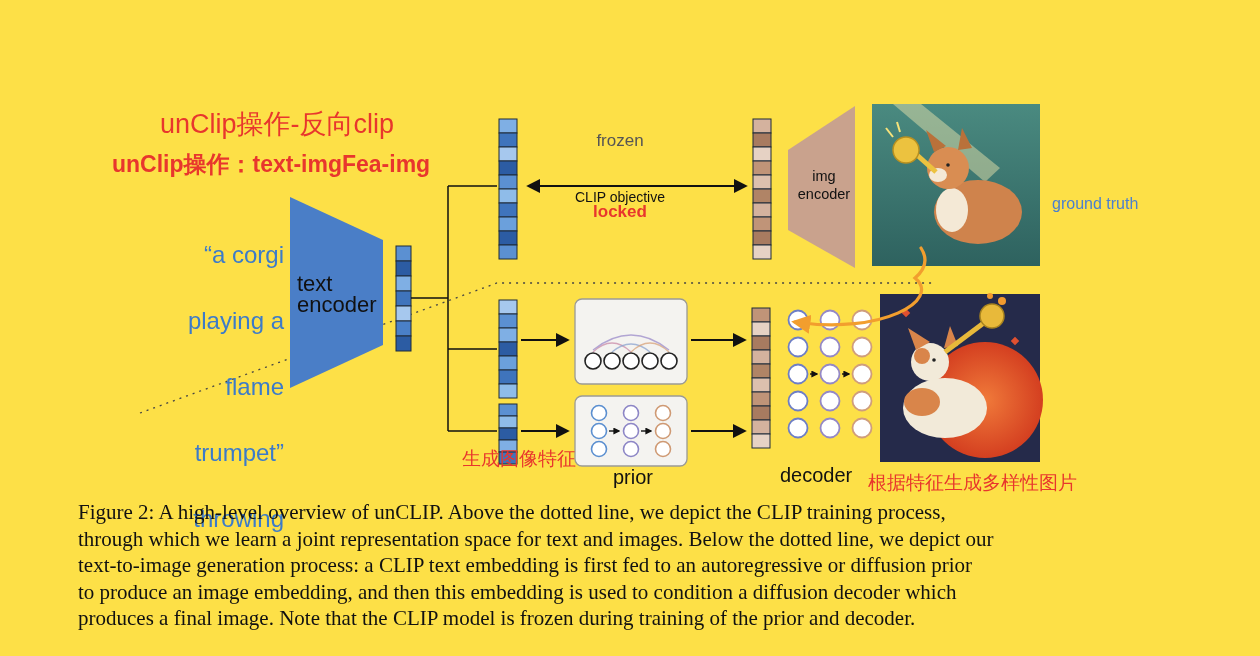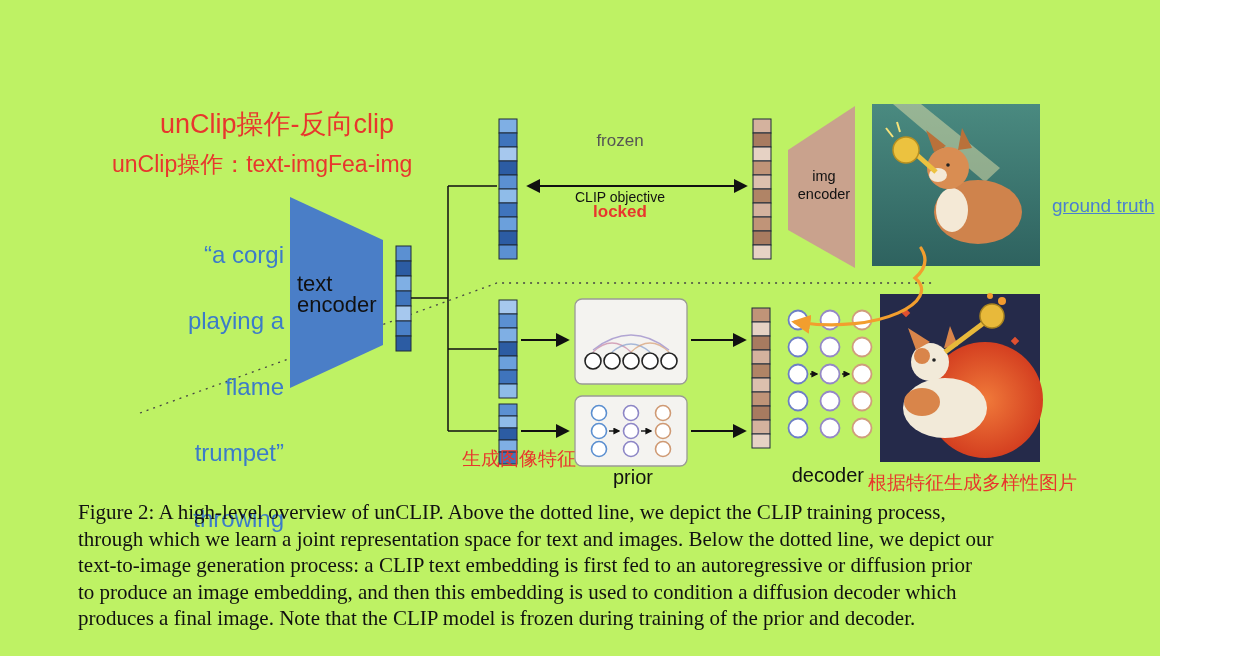--- a/index.html
+++ b/index.html
@@ -1,33 +1,33 @@
 <!DOCTYPE html>
 <html><head>
 <meta charset="utf-8">
 <style>
   html,body{margin:0;padding:0;background:#ffffff;}
-  .stage{position:relative;width:1160px;height:656px;background:#bef264;overflow:hidden;
+  .stage{position:relative;width:1260px;height:656px;background:#fde047;overflow:hidden;
          font-family:"Liberation Sans",sans-serif;}
   .layer{position:absolute;left:0;top:0;width:1260px;height:656px;}
   .lbl{position:absolute;white-space:pre-line;}
   .red{color:#e8362d;}
   .blue{color:#3c7bc9;}
   .title-red{left:160px;top:106px;font-size:27px;font-weight:500;}
-  .subtitle-red{left:112px;top:149px;font-size:23px;font-weight:400;}
+  .subtitle-red{left:112px;top:149px;font-size:23px;font-weight:700;}
   .prompt{left:138px;top:205px;width:146px;text-align:right;font-size:24px;line-height:33px;font-weight:500;}
   .tenc{left:297px;top:273px;font-size:22px;line-height:21px;color:#111;}
   .ienc{left:796px;top:167px;width:56px;text-align:center;font-size:14.5px;line-height:18px;color:#111;}
   .frozen{left:555px;top:131px;width:130px;text-align:center;font-size:17px;color:#555;}
   .clipobj{left:545px;top:163px;width:150px;text-align:center;font-size:14px;color:#111;margin-top:26px;}
   .locked{left:555px;top:202px;width:130px;text-align:center;font-size:17px;font-weight:bold;}
-  .gtruth{left:1052px;top:195px;font-size:19px;color:#4a7fd0;font-weight:500;text-decoration:underline;}
+  .gtruth{left:1052px;top:195px;font-size:16px;color:#4a7fd0;font-weight:500;}
   .feat{left:462px;top:446px;font-size:19px;}
   .prior{left:598px;top:466px;width:70px;text-align:center;font-size:20px;color:#111;}
-  .decoder{left:780px;top:464px;width:84px;text-align:right;font-size:20px;color:#111;}
+  .decoder{left:780px;top:464px;width:84px;text-align:left;font-size:20px;color:#111;}
   .diverse{left:868px;top:470px;font-size:19px;}
   .caption{position:absolute;left:78px;top:499px;width:1130px;color:#111;
            font-family:"Liberation Serif",serif;font-size:21px;line-height:26.6px;}
   .caption div{white-space:nowrap;}
 </style>
 </head>
 <body>
 
 <div class="stage">
 

